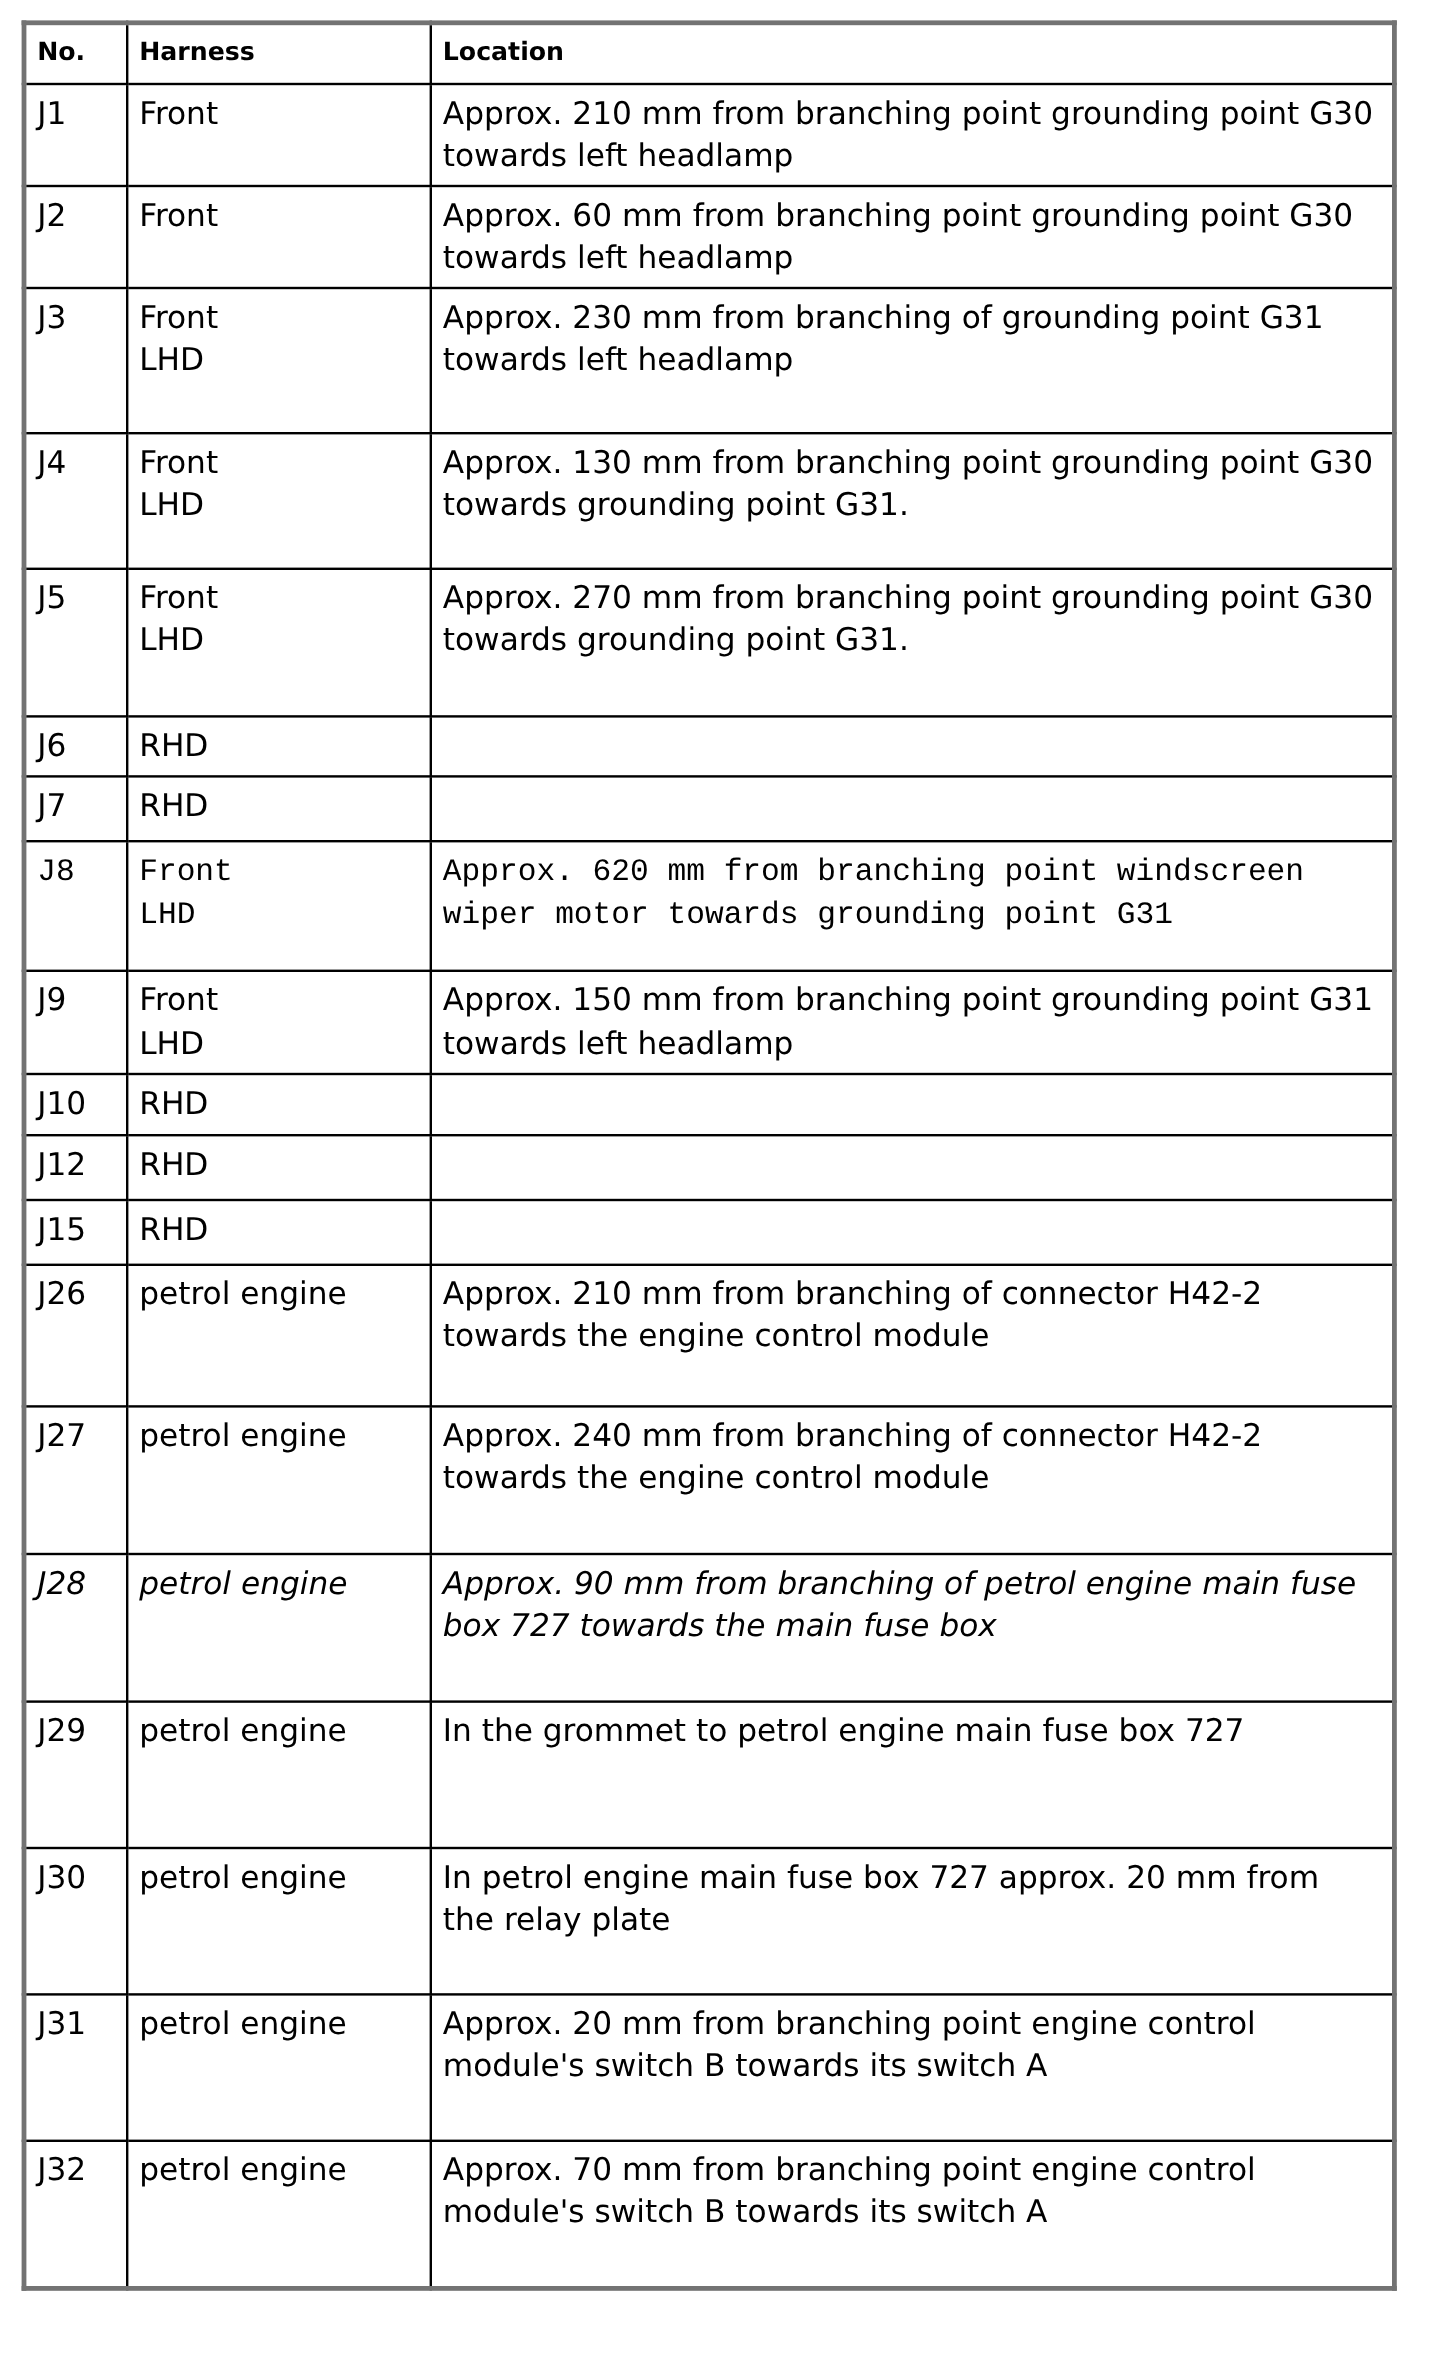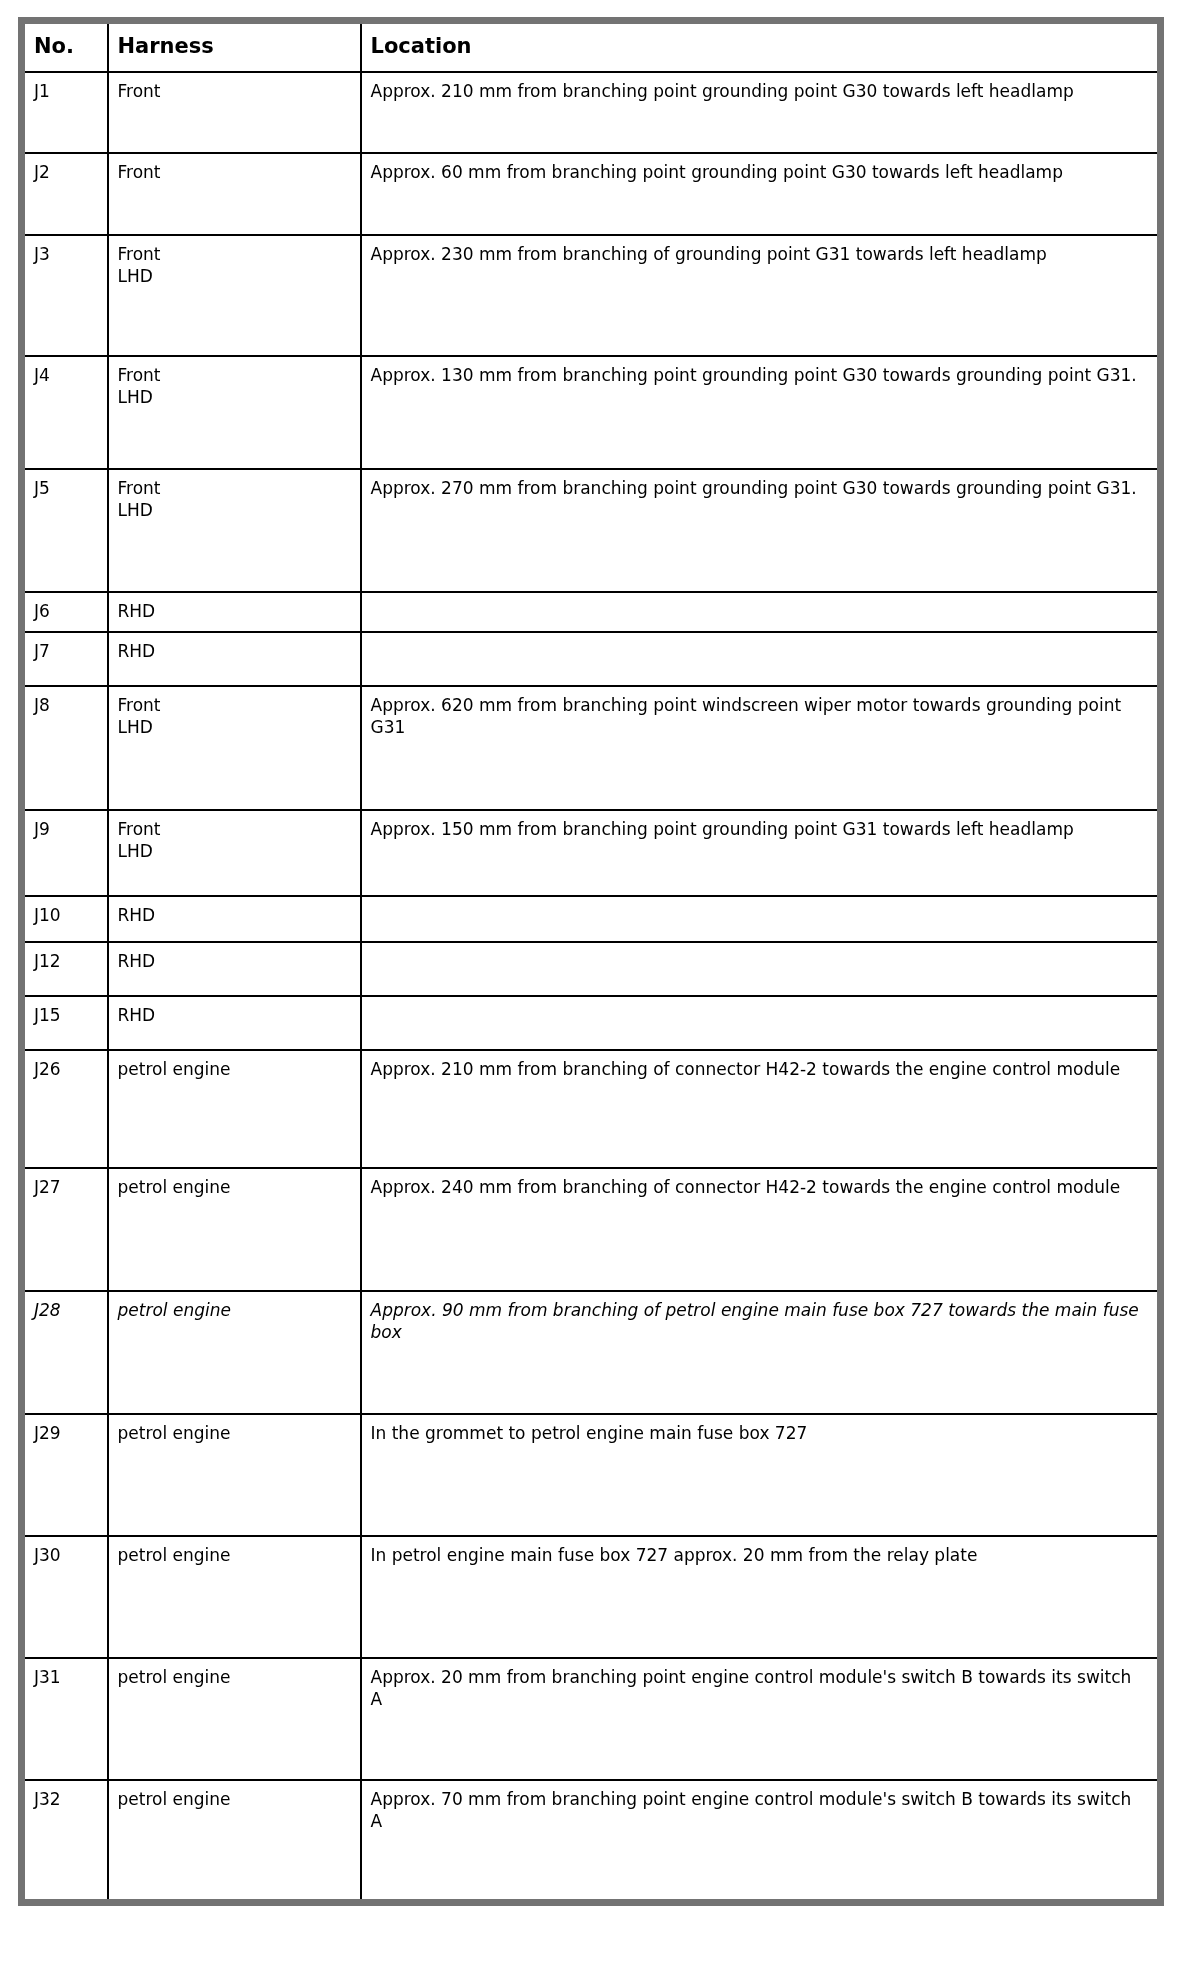--- a/index.html
+++ b/index.html
@@ -13,29 +13,29 @@
     width: 1200px;
     height: 1972px;
     box-sizing: border-box;
     padding: 17px 18px;
     background: #ffffff;
   }
   table.harness-table {
     border-collapse: collapse;
     width: 1146px;
     table-layout: fixed;
-    border: 7px solid #737373;
+    border: 4px solid #737373;
   }
   table.harness-table th,
   table.harness-table td {
     border: 2px solid #000000;
     vertical-align: top;
     text-align: left;
     padding: 7px 10px 6px 9px;
-    font-size: 17px;
+    font-size: 26px;
     line-height: 1.35;
     box-sizing: border-box;
     overflow: hidden;
   }
   table.harness-table th {
     font-weight: bold;
     font-size: 21px;
     padding-top: 8px;
   }
   col.col-no { width: 86px; }
@@ -94,21 +94,21 @@
         <tr style="height: 40px;">
           <td>J6</td>
           <td class="harness-cell">RHD</td>
           <td></td>
         </tr>
         <tr style="height: 54px;">
           <td>J7</td>
           <td class="harness-cell">RHD</td>
           <td></td>
         </tr>
-        <tr style="height: 124px;">
+        <tr style="height: 108px; font-family: Liberation Mono, monospace;">
           <td>J8</td>
           <td class="harness-cell">Front
 LHD</td>
           <td>Approx. 620 mm from branching point windscreen wiper motor towards grounding point G31</td>
         </tr>
         <tr style="height: 86px; margin-top: 16px;">
           <td>J9</td>
           <td class="harness-cell">Front
 LHD</td>
           <td>Approx. 150 mm from branching point grounding point G31 towards left headlamp</td>

